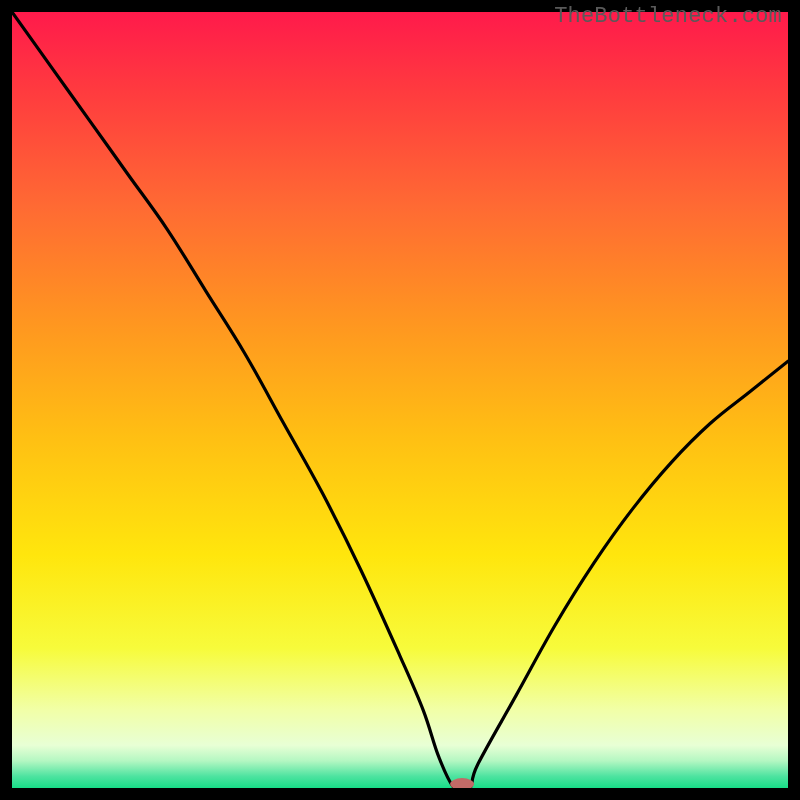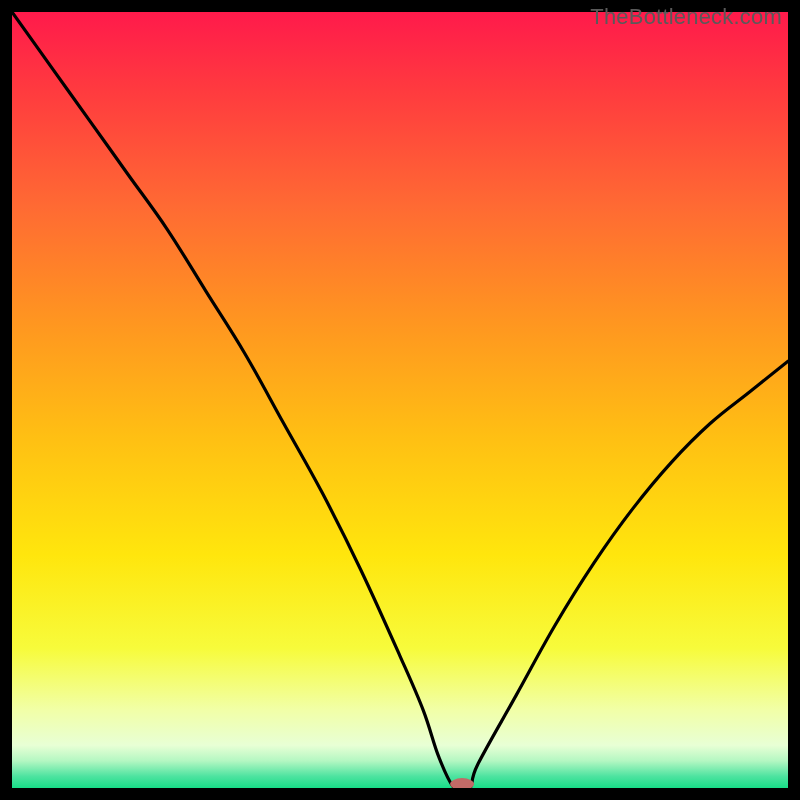--- a/index.html
+++ b/index.html
@@ -15,21 +15,21 @@
     left: 12px;
     top: 12px;
     width: 776px;
     height: 776px;
     background: #000;
   }
   .watermark {
     position: absolute;
     top: -8px;
     right: 6px;
-    font-family: Liberation Sans, sans-serif;
+    font-family: Liberation Mono, monospace;
     font-size: 22px;
     font-weight: 500;
     color: #5a5a5a;
     letter-spacing: 0.2px;
   }
   svg {
     display: block;
   }
 </style>
 </head>

